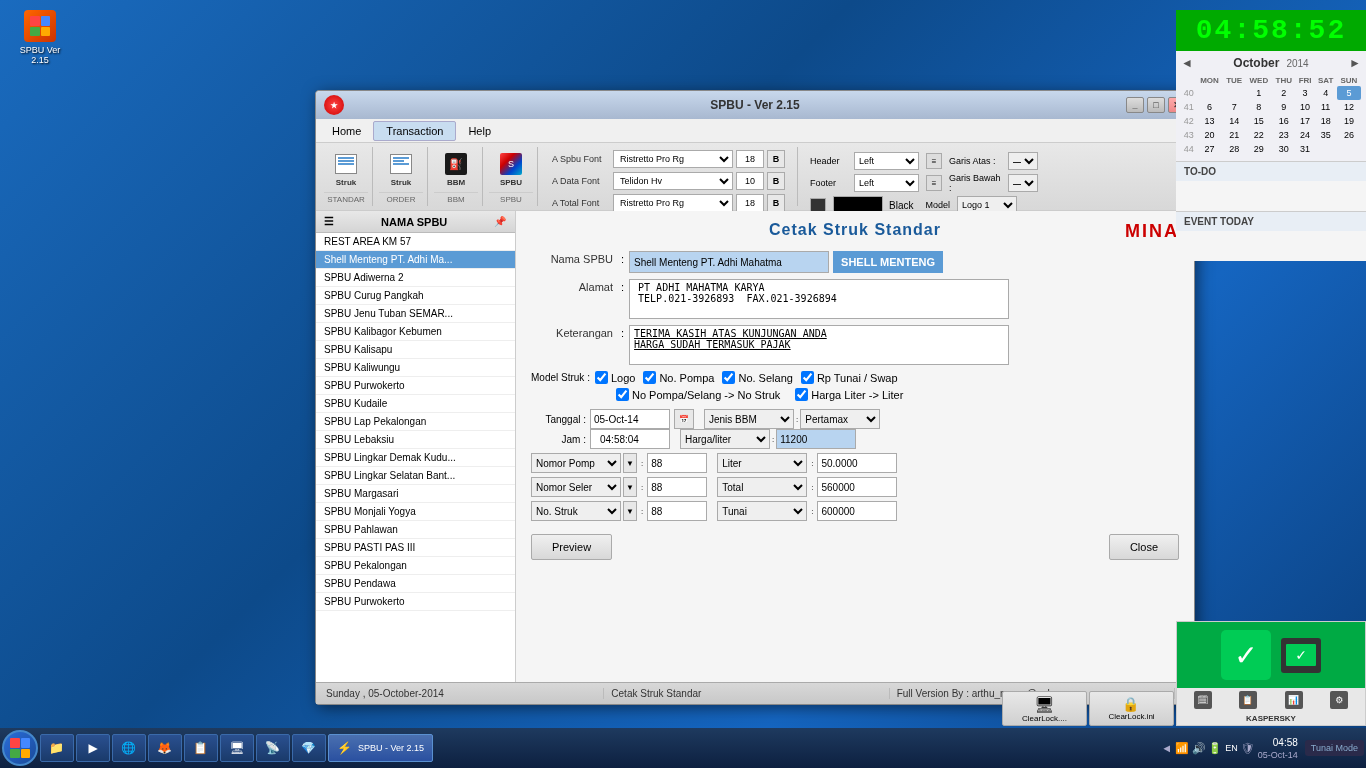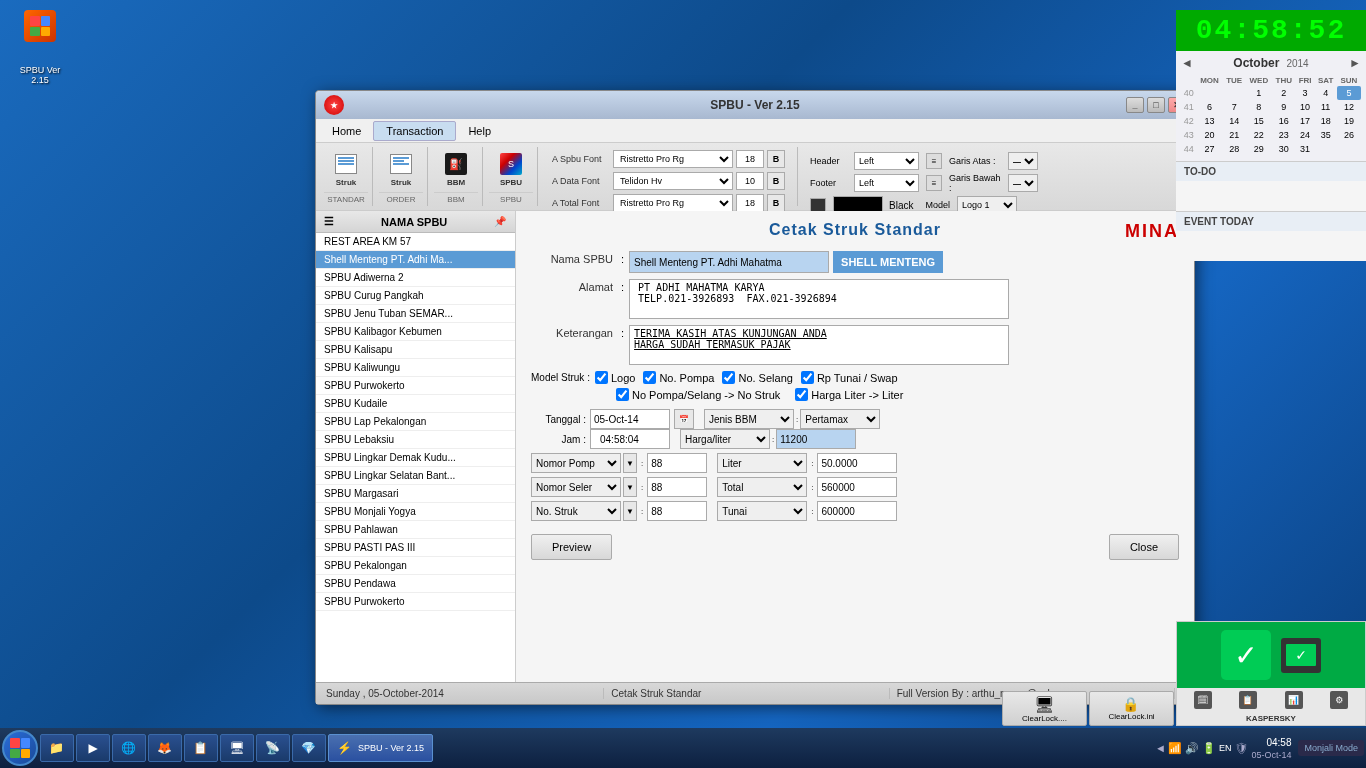--- a/index.html
+++ b/index.html
@@ -18,21 +18,20 @@
       top: 10px;
       left: 10px;
       display: flex;
       flex-direction: column;
       align-items: center;
       color: white;
       font-size: 10px;
       width: 60px;
       text-align: center;
       cursor: pointer;
-      gap: 20px;
     }
     .desktop-icon-img {
       width: 32px;
       height: 32px;
       background: linear-gradient(135deg, #ff6600, #cc3300);
       border-radius: 4px;
       margin-bottom: 3px;
       display: flex;
       align-items: center;
       justify-content: center;
@@ -1292,15 +1291,15 @@
       <span class="tray-icon">🔊</span>
       <span class="tray-icon">🔋</span>
       <span class="tray-icon" style="font-size:9px;color:white;">EN</span>
       <span class="tray-icon">🛡</span>
       <div style="text-align:right;">
         <div class="tray-time">04:58</div>
         <div class="tray-date">05-Oct-14</div>
       </div>
     </div>
 
-    <div class="shadow-mode">Monjali Mode</div>
+    <div class="shadow-mode">Tunai Mode</div>
   </div>
 </div>
 
 </body></html>

